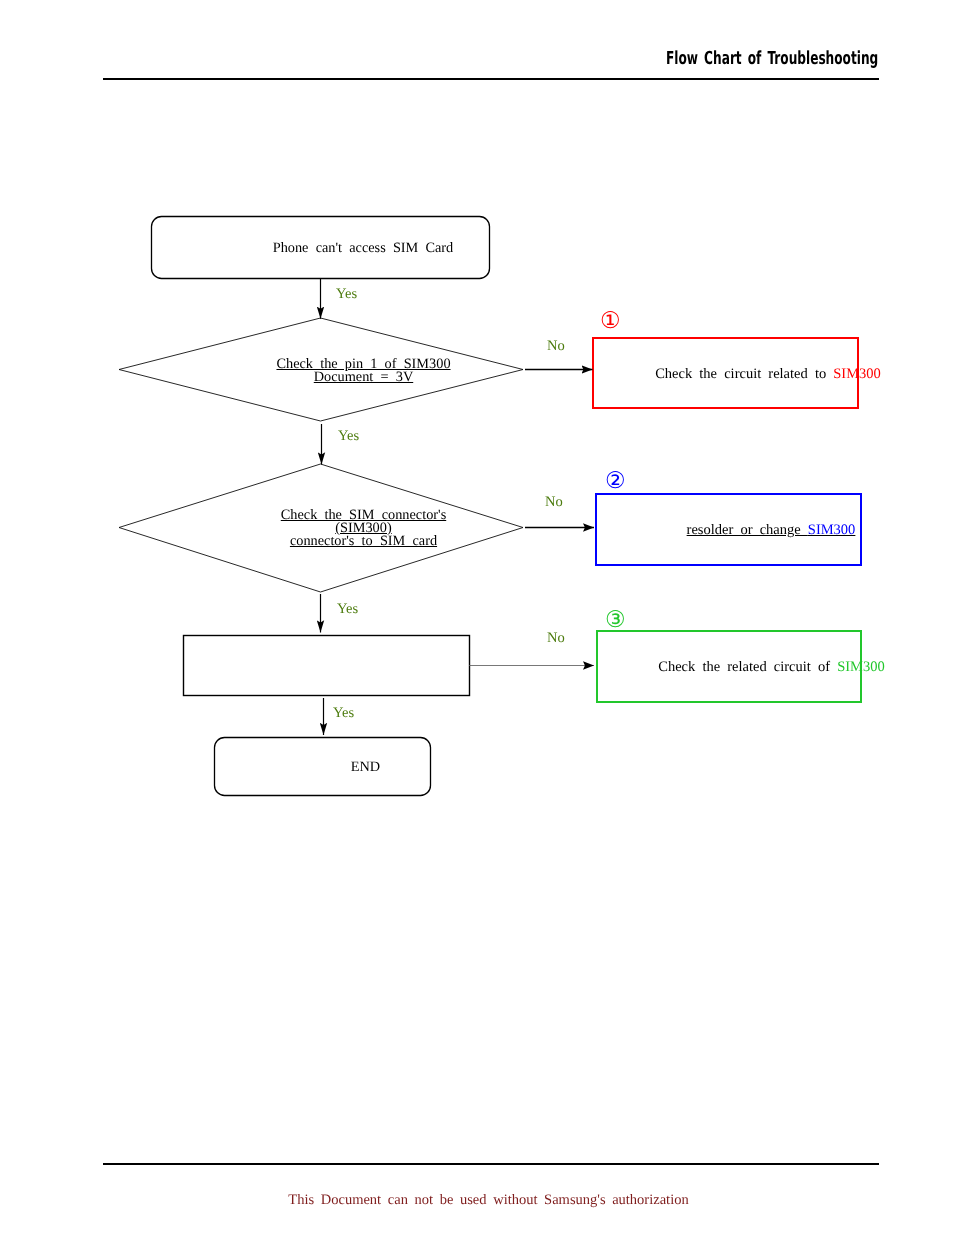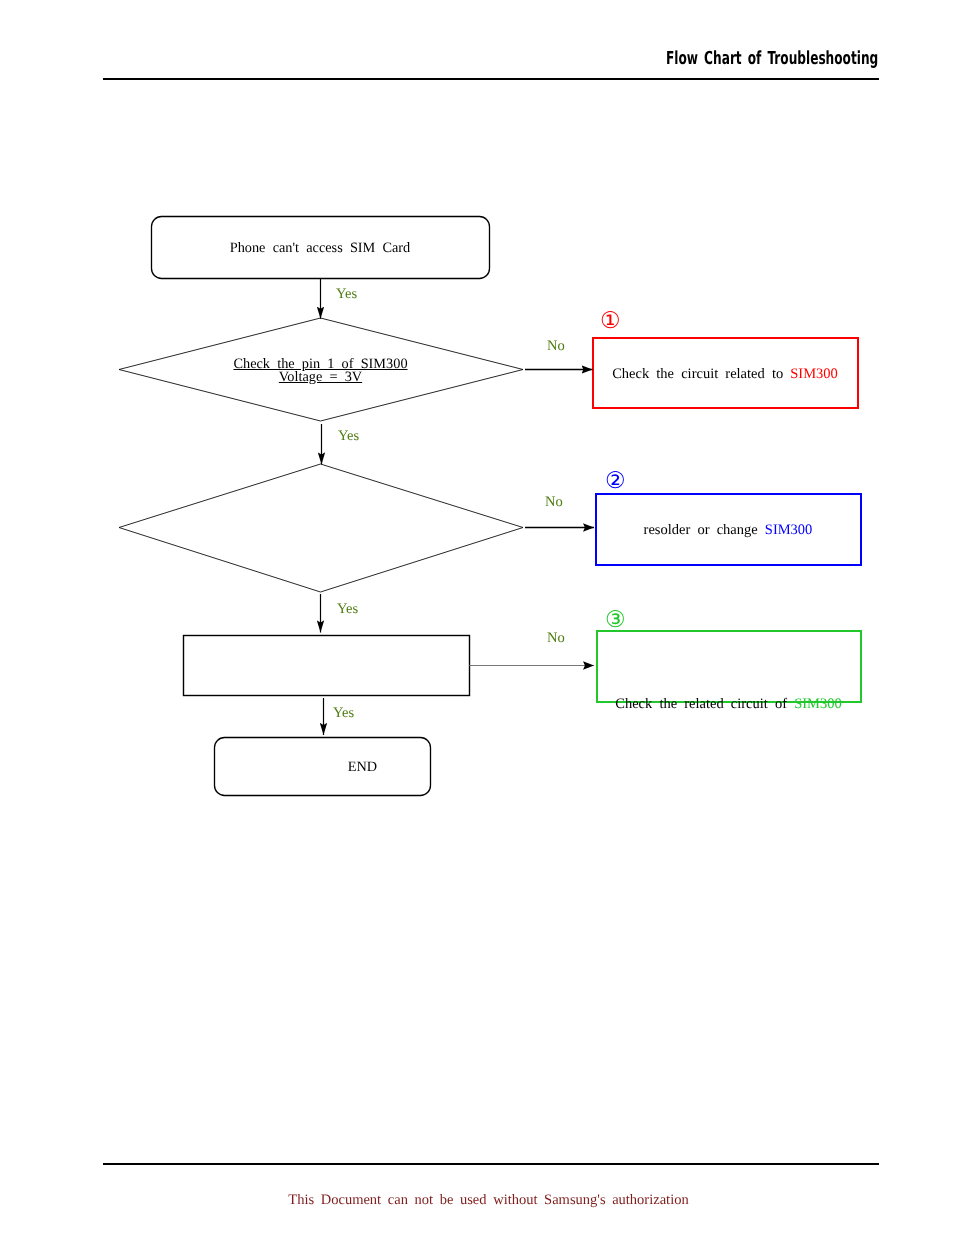--- a/index.html
+++ b/index.html
@@ -25,21 +25,21 @@
       font-family:Liberation Serif, serif;font-size:14.5px;line-height:14px;
       word-spacing:3px;color:#7f1d1d;white-space:nowrap;}
 
   
   #chart{position:absolute;left:0;top:0;width:954px;height:1235px;}
 
   
   .nodetxt{position:absolute;display:flex;
       align-items:center;justify-content:center;text-align:center;
       font-family:"Liberation Serif",serif;font-size:14.3px;line-height:14px;
-      word-spacing:3.6px;color:#000;white-space:nowrap;}
+      word-spacing:3.6px;color:#000;white-space:nowrap;padding-left:43px;}
   .nodetxt > div{line-height:inherit;text-decoration:underline;}
   .nodetxt.act{font-size:14.5px;word-spacing:3.5px;}
   .pfx{white-space:pre;}
   .marker{position:absolute;font-family:"DejaVu Sans",sans-serif;
       font-size:23px;line-height:23px;}
   .elabel{position:absolute;font-family:"Liberation Serif",serif;
       font-size:14.5px;line-height:15px;color:#4d7c0f;white-space:nowrap;}
 </style>
 </head>
 <body>
@@ -84,39 +84,46 @@
     <line x1="511" y1="369.5" x2="578.5" y2="369.5" stroke="#000" stroke-width="1.4" marker-end="url(#ah)"></line>
     <line x1="511" y1="527.5" x2="580" y2="527.5" stroke="#000" stroke-width="1.4" marker-end="url(#ah)"></line>
     <line x1="455" y1="665.5" x2="580" y2="665.5" stroke="#555" stroke-width="0.8" marker-end="url(#ah)"></line>
   </svg>
 
   <div class="nodetxt" id="t-start" style="left:137px;top:217px;width:338px;height:62px;">Phone can't access SIM Card</div>
 
   <div class="nodetxt" id="t-d1" style="left:105px;top:319px;width:403px;height:104px;line-height:13.5px;">
       <div>
     <span>Check the pin 1 of SIM300</span><br>
-    <span>Voltage = 3V</span>
+    <span>Document = 3V</span>
+  </div>
+    </div>
+
+  <div class="nodetxt" id="t-d2" style="left:105px;top:464px;width:403px;height:129px;line-height:13.2px;">
+      <div>
+    <span>Check the SIM connector's</span><br>
+    <span>(SIM300)</span><br>
+    <span>connector's to SIM card</span>
   </div>
     </div>
 
 
-
-  <div class="nodetxt" id="t-end" style="left:200px;top:738px;width:217px;height:58px;margin-left:40px;">END</div>
+  <div class="nodetxt" id="t-end" style="left:200px;top:738px;width:217px;height:58px;">END</div>
 
   <div class="nodetxt act" id="t-a1" style="left:578px;top:338px;width:266px;height:71px;">
     <span class="pfx">Check the circuit related to </span>
       <span class="hl" id="hl1" style="color: rgb(255, 0, 0);">SIM300</span>
   </div>
 
-  <div class="nodetxt act" id="t-a2" style="left:581px;top:494px;width:266px;height:72px;">
+  <div class="nodetxt act" id="t-a2" style="left:581px;top:494px;width:266px;height:72px;text-decoration:underline;">
     <span class="pfx">resolder or change </span>
       <span class="hl" id="hl2" style="color: rgb(0, 0, 255);">SIM300</span>
   </div>
 
-  <div class="nodetxt act" id="t-a3" style="left:582px;top:631px;width:265px;height:72px;margin-top:37px;">
+  <div class="nodetxt act" id="t-a3" style="left:582px;top:631px;width:265px;height:72px;">
     <span class="pfx">Check the related circuit of </span>
       <span class="hl" id="hl3" style="color: rgb(34, 199, 44);">SIM300</span>
   </div>
 
   <div class="marker" id="m1" style="left:586px;top:310px;color:#FF0000;">①</div>
   <div class="marker" id="m2" style="left:591px;top:470px;color:#0000FF;">②</div>
   <div class="marker" id="m3" style="left:591px;top:609px;color:#22C72C;">③</div>
 
   <div class="elabel" style="left:322px;top:287px;">Yes</div>
   <div class="elabel" style="left:324px;top:429px;">Yes</div>

